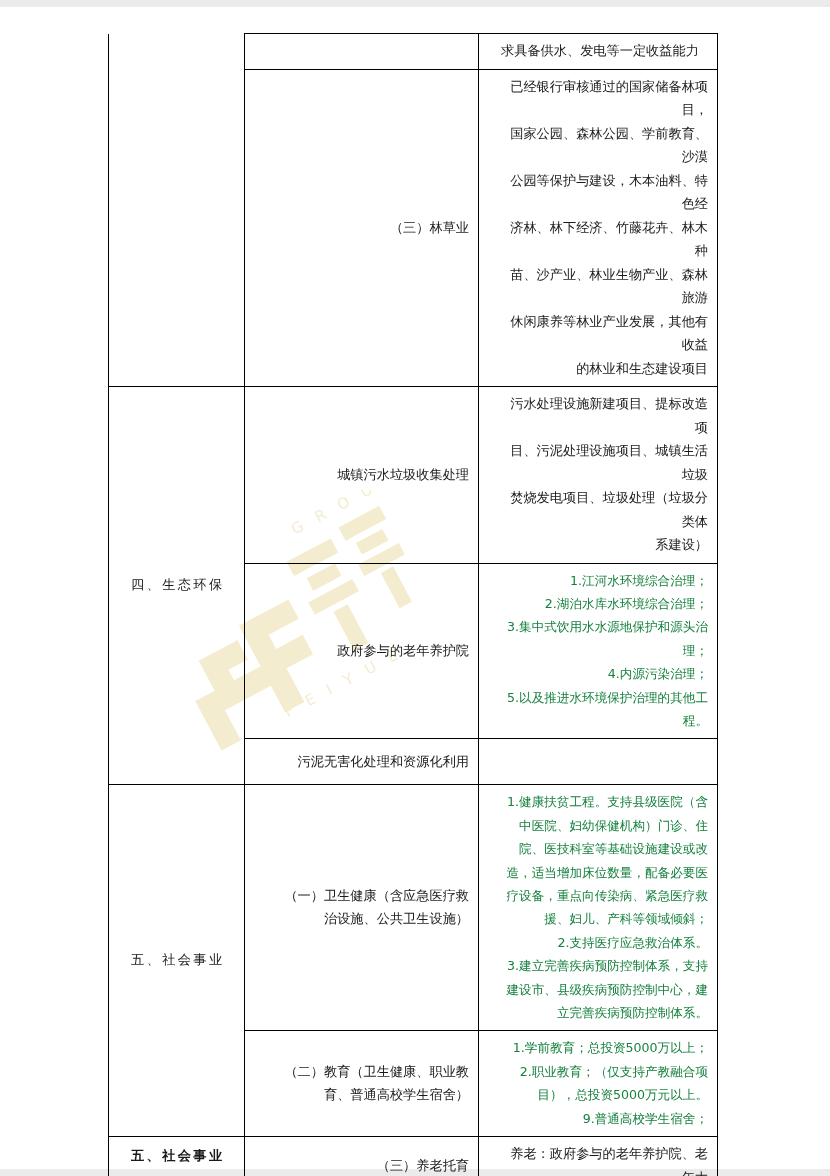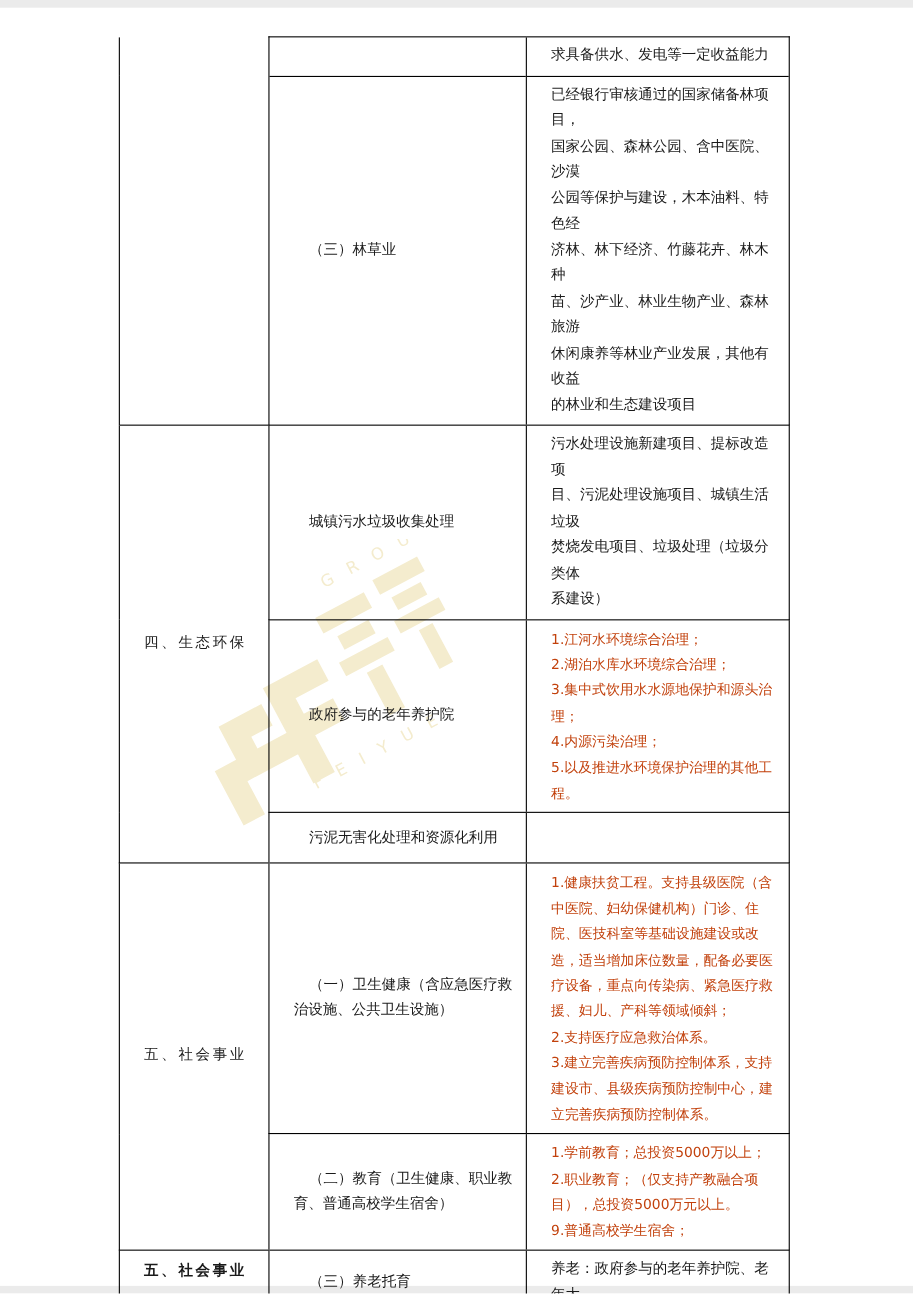--- a/index.html
+++ b/index.html
@@ -67,21 +67,21 @@
     font-size: 13.2px;
     line-height: 23.5px;
     color: #1a1a1a;
     background: transparent;
   }
 
   
   td.bl { border-left: 1.6px solid #000; }
   td.br { border-right: 1.6px solid #000; }
   td.bt { border-top: 1.6px solid #000; }
-  td.bb { border-bottom: 1.6px solid #000; }
+  td.bb { border-bottom: 1.6px solid #000; text-align: right; }
 
   
   td.cat {
     text-align: left;
     font-family: "DejaVu Serif", serif;
     font-size: 13.4px;
     letter-spacing: 2.4px;
     color: #111;
   }
   td.cat.topalign { vertical-align: top; padding-top: 7px; font-weight: 700; }
@@ -100,21 +100,21 @@
     font-family: "DejaVu Serif", serif;
     color: #2a2a2a;
     vertical-align: top;
     font-size: 13.2px;
     line-height: 23.6px;
   }
   td.desc.sans {
     font-family: "DejaVu Sans", sans-serif;
     font-size: 12.6px;
     line-height: 23.4px;
-    color: #c2410c;
+    color: #15803d;
   }
   td.desc.mid { vertical-align: middle; }
   td.desc p { margin: 0; }
   td.desc p.gap { }
 </style>
 </head>
 <body>
 
 <div id="page">
 
@@ -150,21 +150,21 @@
         <tr>
           <td class="cat bl" rowspan="2"></td>
           <td class="sub bl bt" style="height:18px;"></td>
           <td class="desc mid bl br bt" style="height:18px;">求具备供水、发电等一定收益能力</td>
         </tr>
 
         <tr>
           <td class="sub bl bt bb">（三）林草业</td>
           <td class="desc bl br bt bb">
             <p>已经银行审核通过的国家储备林项目，</p>
-            <p>国家公园、森林公园、含中医院、沙漠</p>
+            <p>国家公园、森林公园、学前教育、沙漠</p>
             <p>公园等保护与建设，木本油料、特色经</p>
             <p>济林、林下经济、竹藤花卉、林木种</p>
             <p>苗、沙产业、林业生物产业、森林旅游</p>
             <p>休闲康养等林业产业发展，其他有收益</p>
             <p>的林业和生态建设项目</p>
           </td>
         </tr>
 
         <tr>
           <td class="cat bl bt bb" rowspan="3">四、生态环保</td>

